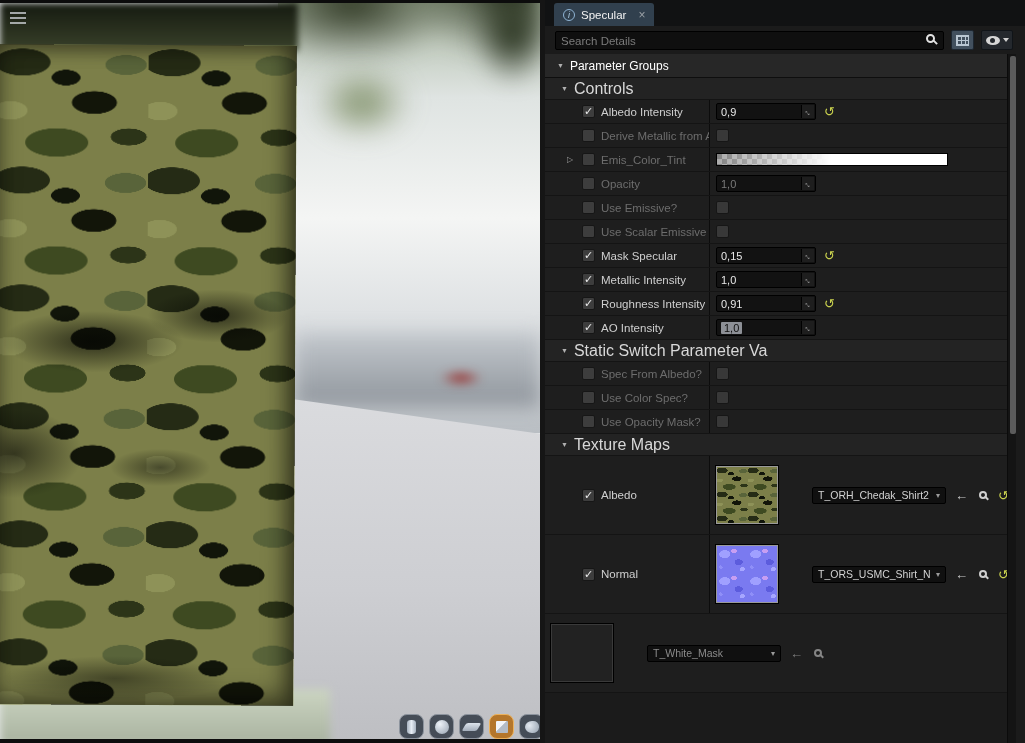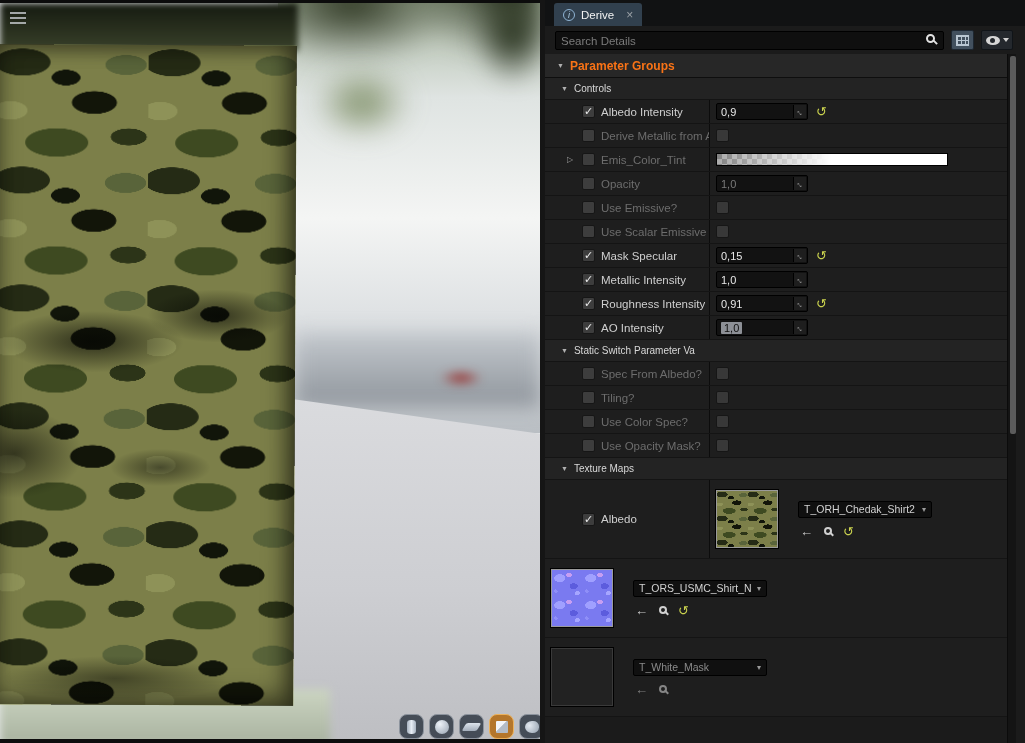--- a/index.html
+++ b/index.html
@@ -85,39 +85,39 @@
     background-size:4px 4px}
   .btn-eye{width:32px;height:20px;background:#24282d;border:1px solid #101418;border-radius:2px;
     display:flex;align-items:center;justify-content:center;gap:3px;cursor:pointer}
   .eye{width:14px;height:9px;border-radius:50%;background:#d6d6d6;position:relative}
   .eye::after{content:"";position:absolute;left:4.5px;top:2px;width:5px;height:5px;border-radius:50%;background:#23272c}
   .car{width:0;height:0;border-left:3.5px solid transparent;border-right:3.5px solid transparent;border-top:4px solid #cfcfcf}
 
   .content{position:absolute;left:0;top:54px;width:462px;bottom:0;overflow:hidden}
   .root-h{height:24px;background:#272727;border-bottom:1px solid #0e0e0e;display:flex;align-items:center;
     gap:6px;padding-left:12px;cursor:pointer}
-  .root-t{font-size:12px;font-weight:bold;color:#f97316}
+  .root-t{font-size:12px;font-weight:normal;color:#ffffff}
   .tri{font-size:7px;color:#b0b0b0}
   .sec-h{height:22px;background:#232323;border-bottom:1px solid #141414;display:flex;align-items:center;
     gap:6px;padding-left:16px;overflow:hidden;white-space:nowrap;cursor:pointer}
-  .sec-t{font-size:10px;color:#d8d8d8}
+  .sec-t{font-size:16px;color:#d8d8d8}
   .prow{display:flex;height:24px;background:#1e1e1e;border-bottom:1px solid #141414}
   .prow.tex{height:79px}
   .name-cell{width:165px;flex:none;display:flex;align-items:center;gap:6px;padding-left:37px;
     border-right:1px solid #0c0c0c;overflow:hidden;white-space:nowrap;position:relative}
   .expander{position:absolute;left:22px;font-size:8px;color:#9a9a9a;cursor:pointer}
   .plabel{font-size:11.5px;color:#cfcfcf;overflow:hidden}
   .plabel.dis{color:#6d6d6d}
   .cb{width:13px;height:13px;flex:none;background:#3d3d3d;border:1px solid #161616;border-radius:2px;
     position:relative;cursor:pointer}
   .cb.vdim{background:#383838}
   .cb.on::after{content:"✓";position:absolute;left:1px;top:-1px;font-size:11px;line-height:13px;color:#ececec}
   .cb.on.vdim::after{color:#8e98a6}
   .value-cell{flex:1;display:flex;align-items:center;gap:8px;padding-left:6px;overflow:hidden}
-  .vfield{width:92px;height:17px;flex:none;background:#121212;border:1px solid #000;border-radius:2px;
+  .vfield{width:100px;height:17px;flex:none;background:#121212;border:1px solid #000;border-radius:2px;
     display:flex;align-items:center;position:relative;padding-left:4px;cursor:text}
   .vtext{font-size:11px;color:#e8e8e8}
   .vfield.dim .vtext{color:#7a7a7a}
   .selchip{background:#8d9096;color:#101010;padding:0 3px;border-radius:1px;font-size:11px}
   .spin{position:absolute;right:1px;top:1px;bottom:1px;width:13px;background:#1e1e1e;border-left:1px solid #000;
     display:flex;align-items:center;justify-content:center;font-size:9px;color:#9b9b9b;
     transform-origin:center;cursor:ns-resize}
   .spin span{display:inline-block;transform:rotate(45deg)}
   .i-reset{color:#c9d14e;font-size:13px;line-height:1;cursor:pointer}
   .colorbar{width:232px;height:13px;border:1px solid #000;display:flex;cursor:pointer}
@@ -129,21 +129,21 @@
   .thumb{width:62px;height:58px;flex:none;border:1px solid #9a9a9a;outline:1px solid #000;cursor:pointer}
   .thumb.albedo{background-size:31px 24px}
   .thumb.normal{background-color:#7a7af0;background-image:
     radial-gradient(30% 24% at 25% 30%,#a0a0ff 60%,transparent 61%),
     radial-gradient(22% 18% at 70% 60%,#5c5cdd 60%,transparent 61%),
     radial-gradient(16% 14% at 55% 18%,#c79ef2 60%,transparent 61%),
     radial-gradient(14% 12% at 82% 86%,#a6a6ff 60%,transparent 61%),
     radial-gradient(10% 10% at 12% 78%,#8f8ff8 60%,transparent 61%);
     background-size:31px 27px}
   .thumb.blank{background:#222;border-color:#3a3a3a}
-  .asset-col{display:flex;flex-direction:column;gap:7px;margin-left:12px}
+  .asset-col{display:flex;flex-direction:row;gap:7px;margin-left:26px}
   .asset-dd{width:134px;height:17px;background:#101010;border:1px solid #000;border-radius:2px;
     display:flex;align-items:center;justify-content:space-between;padding:0 5px;cursor:pointer}
   .dd-t{font-size:10.5px;color:#d2d2d2;overflow:hidden;white-space:nowrap}
   .asset-dd.dim .dd-t{color:#8a8a8a}
   .caret{font-size:8px;color:#9a9a9a}
   .asset-icons{display:flex;align-items:center;gap:11px;padding-left:2px}
   .i-back{font-size:13px;color:#d0d0d0;line-height:1;cursor:pointer}
   .i-back.dimi{color:#808080}
   .mag{display:inline-block;width:8px;height:8px;border:2px solid #d0d0d0;border-radius:50%;position:relative;cursor:pointer}
   .mag::after{content:"";position:absolute;width:5px;height:2px;background:#d0d0d0;right:-4px;bottom:-2px;transform:rotate(45deg)}
@@ -189,21 +189,21 @@
           <span class="ic ic-mesh"></span>
         </div>
       </div>
     <div class="vp-bottom"></div>
   </div>
 
   <div class="details">
     <div class="tabbar">
       <div class="tab">
         <span class="info">i</span>
-        <span class="tab-t">Derive</span>
+        <span class="tab-t">Specular</span>
         <span class="tab-x">×</span>
       </div>
     </div>
 
     <div class="searchrow">
       <div class="searchfield">
         <input class="sinput" placeholder="Search Details" style="">
         <span class="magl"></span>
       </div>
       <div class="btn-grid">
@@ -353,29 +353,20 @@
             </div>
           </div>
           <div class="sec-h">
             <span class="tri">▼</span>
             <span class="sec-t">Static Switch Parameter Va</span>
           </div>
           <div class="prow">
             <div class="name-cell">
               <span class="cb"></span>
               <span class="plabel dis">Spec From Albedo?</span>
-            </div>
-            <div class="value-cell">
-              <span class="cb vdim"></span>
-            </div>
-          </div>
-          <div class="prow">
-            <div class="name-cell">
-              <span class="cb"></span>
-              <span class="plabel dis">Tiling?</span>
             </div>
             <div class="value-cell">
               <span class="cb vdim"></span>
             </div>
           </div>
           <div class="prow">
             <div class="name-cell">
               <span class="cb"></span>
               <span class="plabel dis">Use Color Spec?</span>
             </div>
@@ -410,20 +401,24 @@
                 </div>
                 <div class="asset-icons">
                   <span class="i-back">←</span>
                   <span class="mag"></span>
                   <span class="i-reset">↺</span>
                 </div>
               </div>
             </div>
           </div>
           <div class="prow tex">
+            <div class="name-cell">
+              <span class="cb on"></span>
+              <span class="plabel">Normal</span>
+            </div>
             <div class="value-cell">
               <div class="thumb normal"></div>
               <div class="asset-col">
                 <div class="asset-dd">
                   <span class="dd-t">T_ORS_USMC_Shirt_N</span>
                   <span class="caret">▾</span>
                 </div>
                 <div class="asset-icons">
                   <span class="i-back">←</span>
                   <span class="mag"></span>

